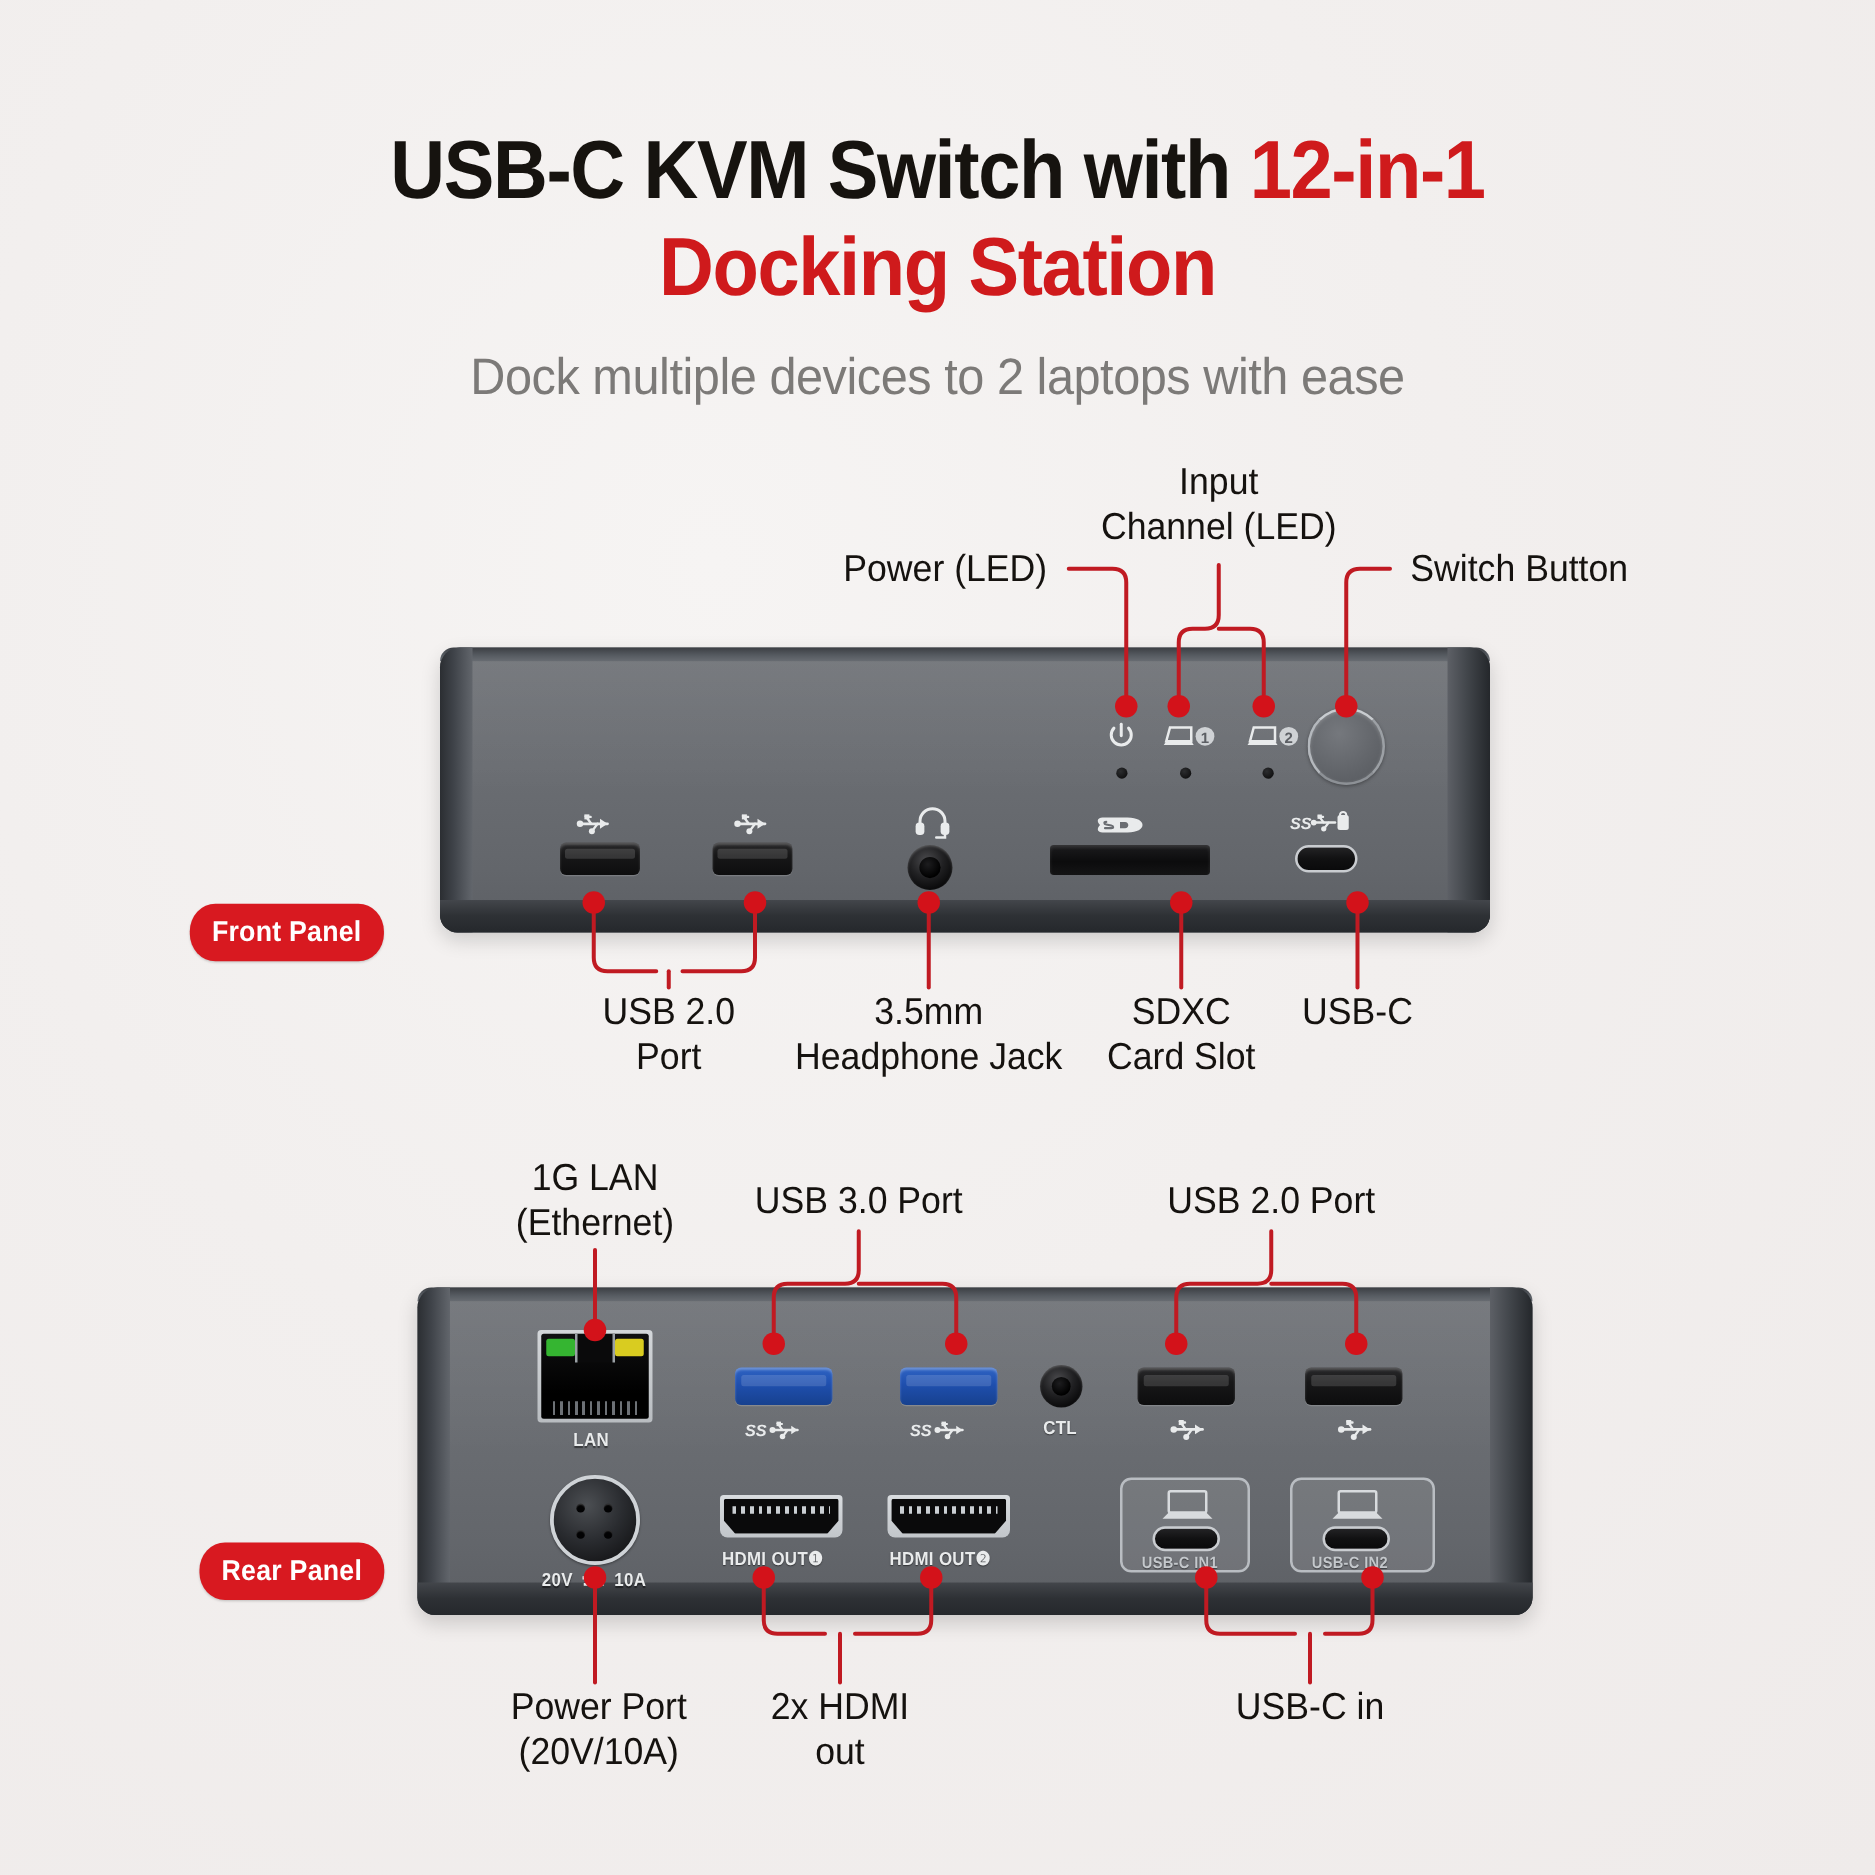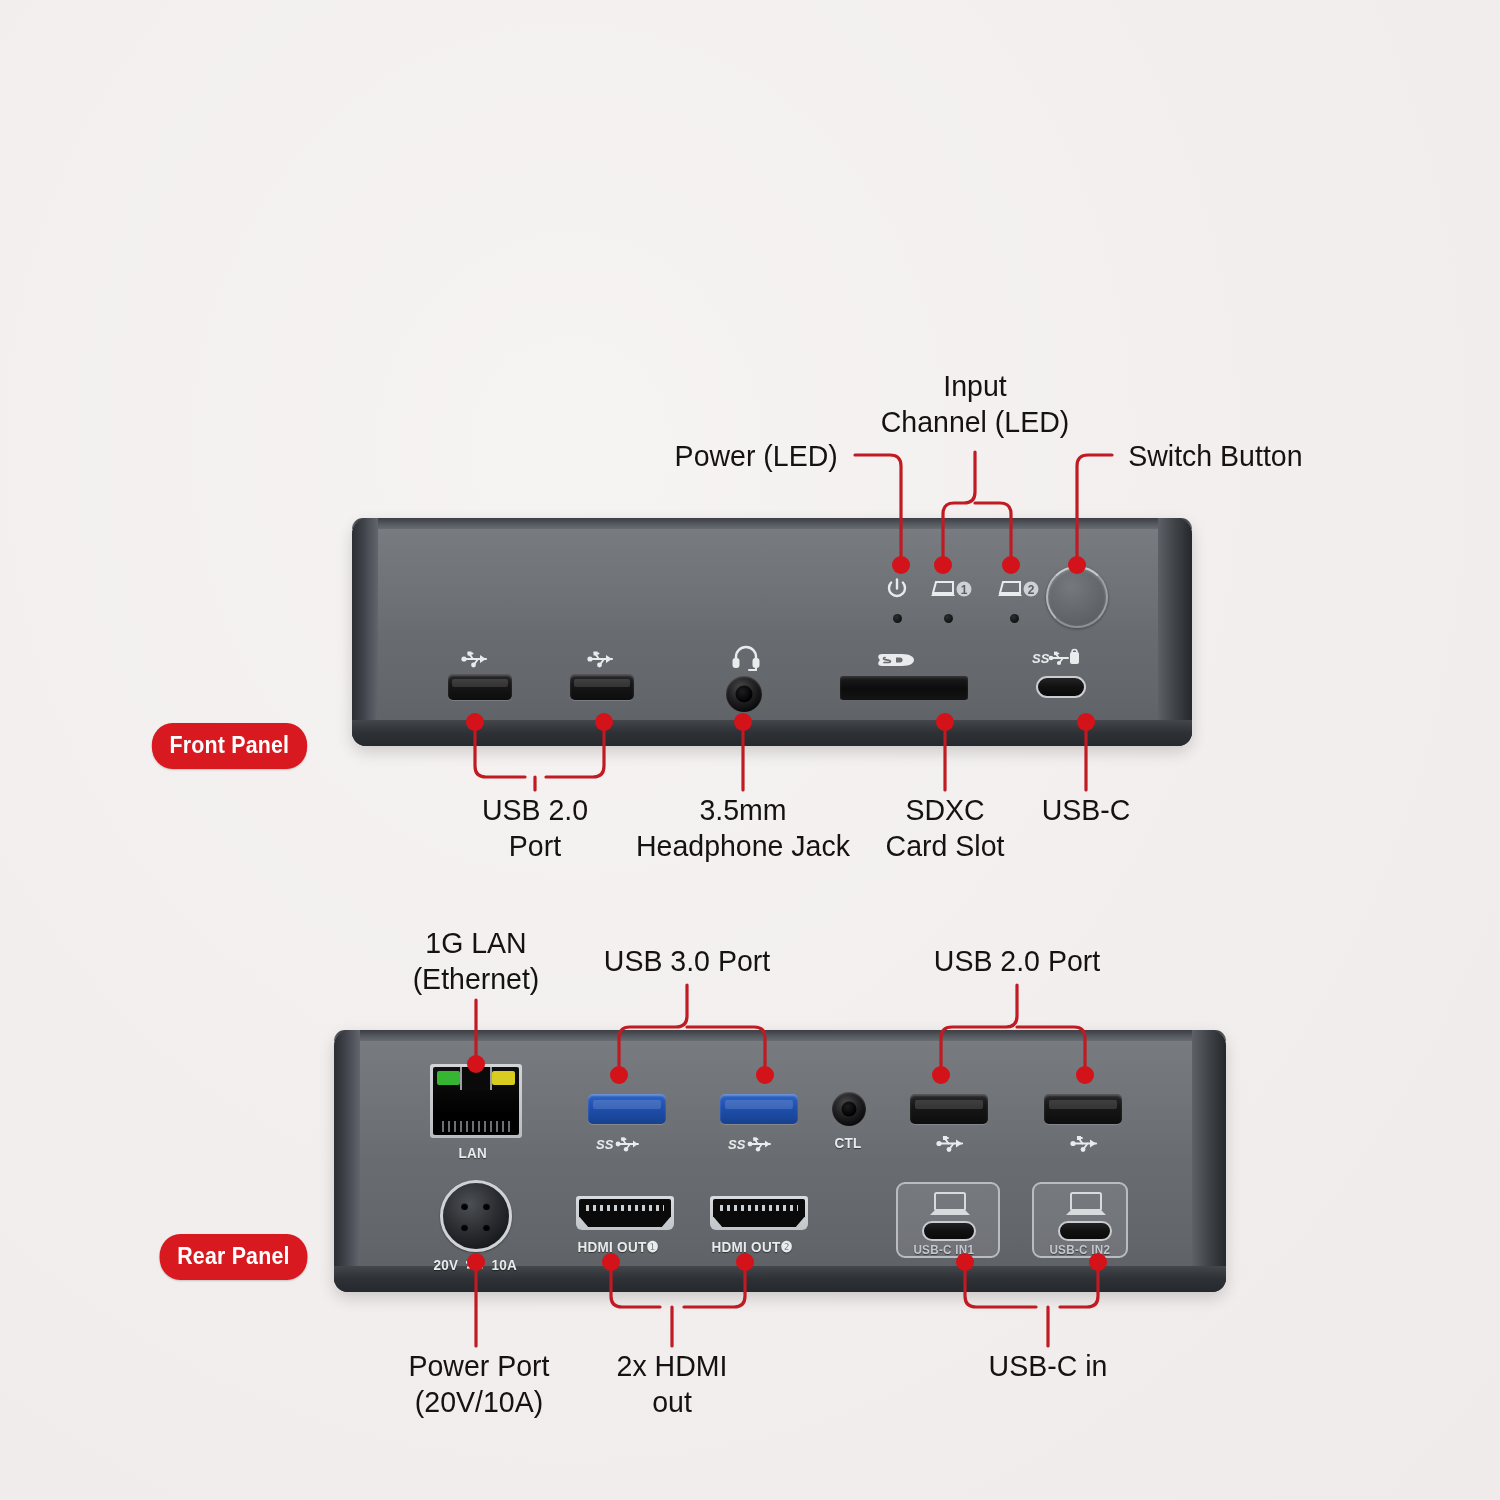--- a/index.html
+++ b/index.html
@@ -285,20 +285,25 @@
     transform: scaleX(0.95);
   }
   .callout-label.center { text-align: center; }
   .callout-label.right  { text-align: right; }
 </style>
 </head>
 <body>
 
 <div class="stage">
 
+  <div class="header">
+    <div class="title-line"><span>USB-C KVM Switch with </span><span class="title-accent">12-in-1</span></div>
+    <div class="title-line title-accent">Docking Station</div>
+    <div class="subtitle">Dock multiple devices to 2 laptops with ease</div>
+  </div>
 
   <div class="callout-label right" style="left:555px; top:438px; width:290px;">Power (LED)</div>
   <div class="callout-label center" style="left:830px; top:368px; width:290px;">Input
 Channel (LED)</div>
   <div class="callout-label" style="left:1120px; top:438px; width:330px;">Switch Button</div>
 
   <div class="device" style="left:352px; top:518px; width:840px; height:228px;">
     <div class="device-top-edge"></div>
     <div class="device-left-bevel"></div>
     <div class="device-right-bevel"></div>
@@ -511,21 +516,21 @@
 
     <div class="usbc-in-frame" style="left:562px; top:152px; width:104px; height:76px;">
       <svg style="position:absolute; left:27px; top:5px;" width="50" height="30" viewBox="0 0 50 30">
         <rect x="10" y="4" width="30" height="17" rx="1.5" fill="none" stroke="#d8dbde" stroke-width="2"></rect>
         <path d="M5 26 L45 26 L40 21 L10 21 Z" fill="#d8dbde"></path>
       </svg>
       <div class="port usb-c-port" style="left:24px; top:37px; width:54px; height:20px;"></div>
       <div class="silk dim" style="left:12px; top:58px;">USB-C IN1</div>
     </div>
 
-    <div class="usbc-in-frame" style="left:698px; top:152px; width:96px; height:76px;">
+    <div class="usbc-in-frame" style="left:698px; top:152px; width:116px; height:76px;">
       <svg style="position:absolute; left:27px; top:5px;" width="50" height="30" viewBox="0 0 50 30">
         <rect x="10" y="4" width="30" height="17" rx="1.5" fill="none" stroke="#d8dbde" stroke-width="2"></rect>
         <path d="M5 26 L45 26 L40 21 L10 21 Z" fill="#d8dbde"></path>
       </svg>
       <div class="port usb-c-port" style="left:24px; top:37px; width:54px; height:20px;"></div>
       <div class="silk dim" style="left:12px; top:58px;">USB-C IN2</div>
     </div>
   </div>
 
   <div class="badge" style="left:154px; top:1234px;">Rear Panel</div>

